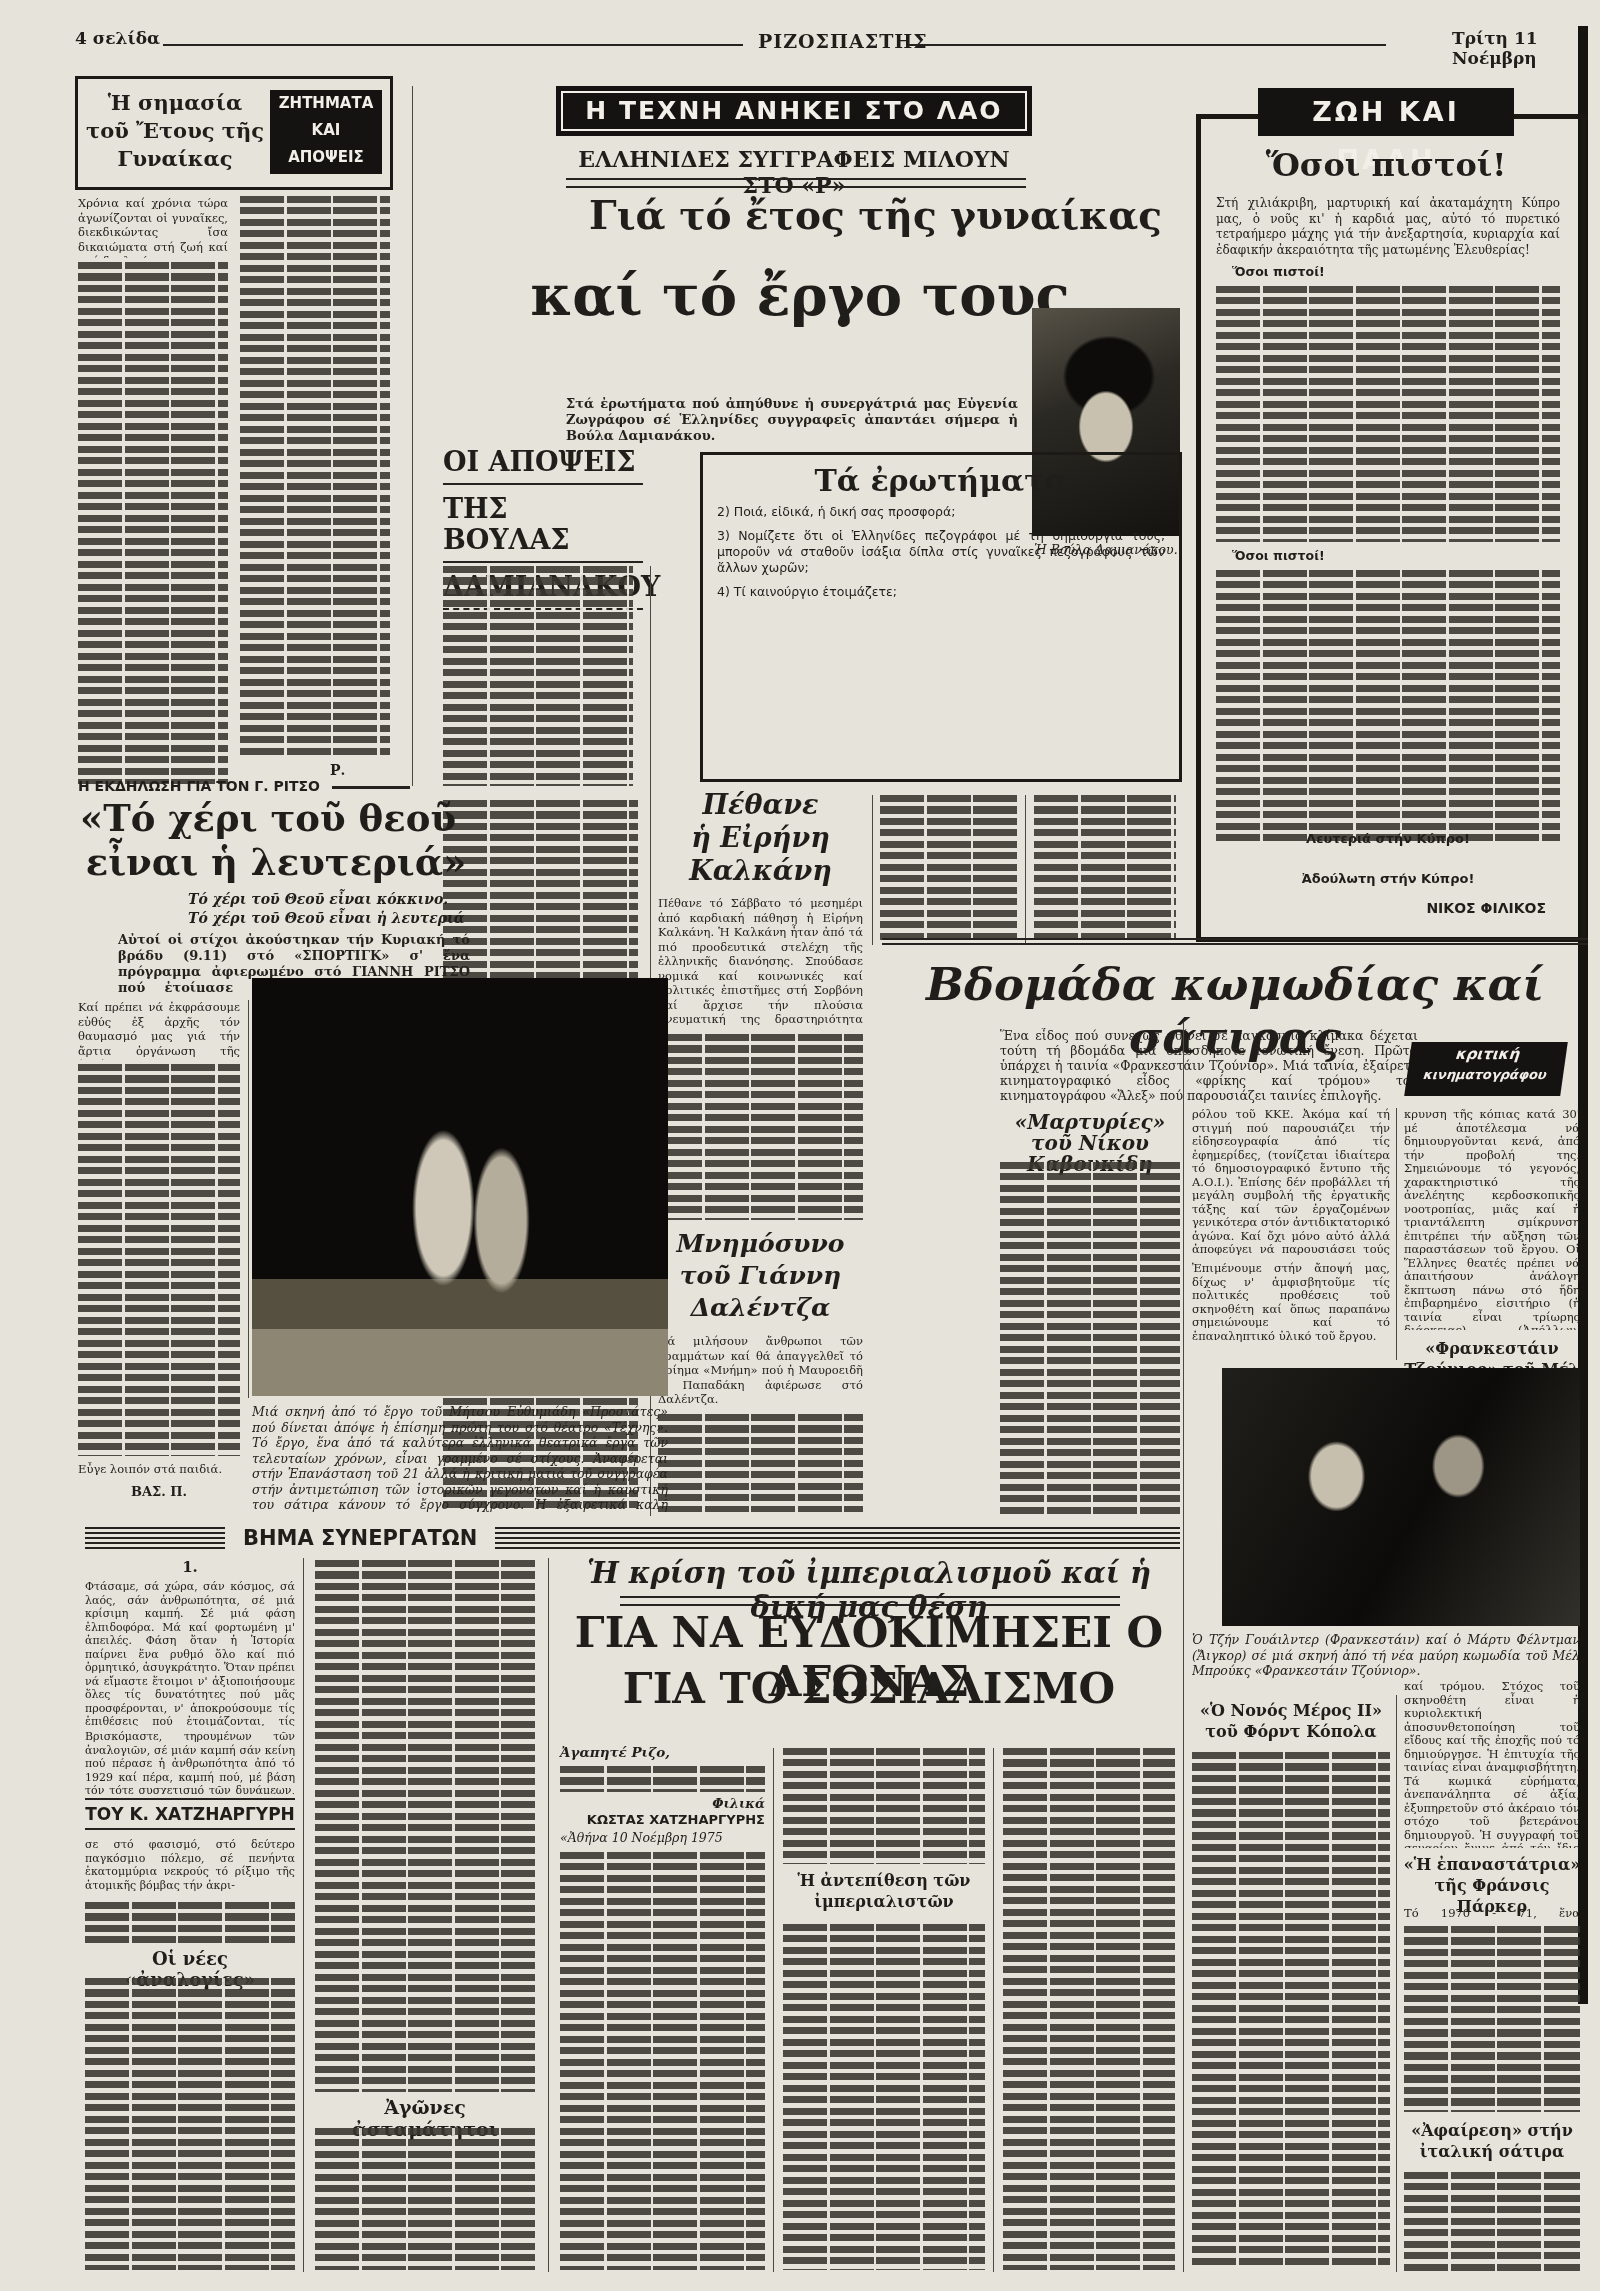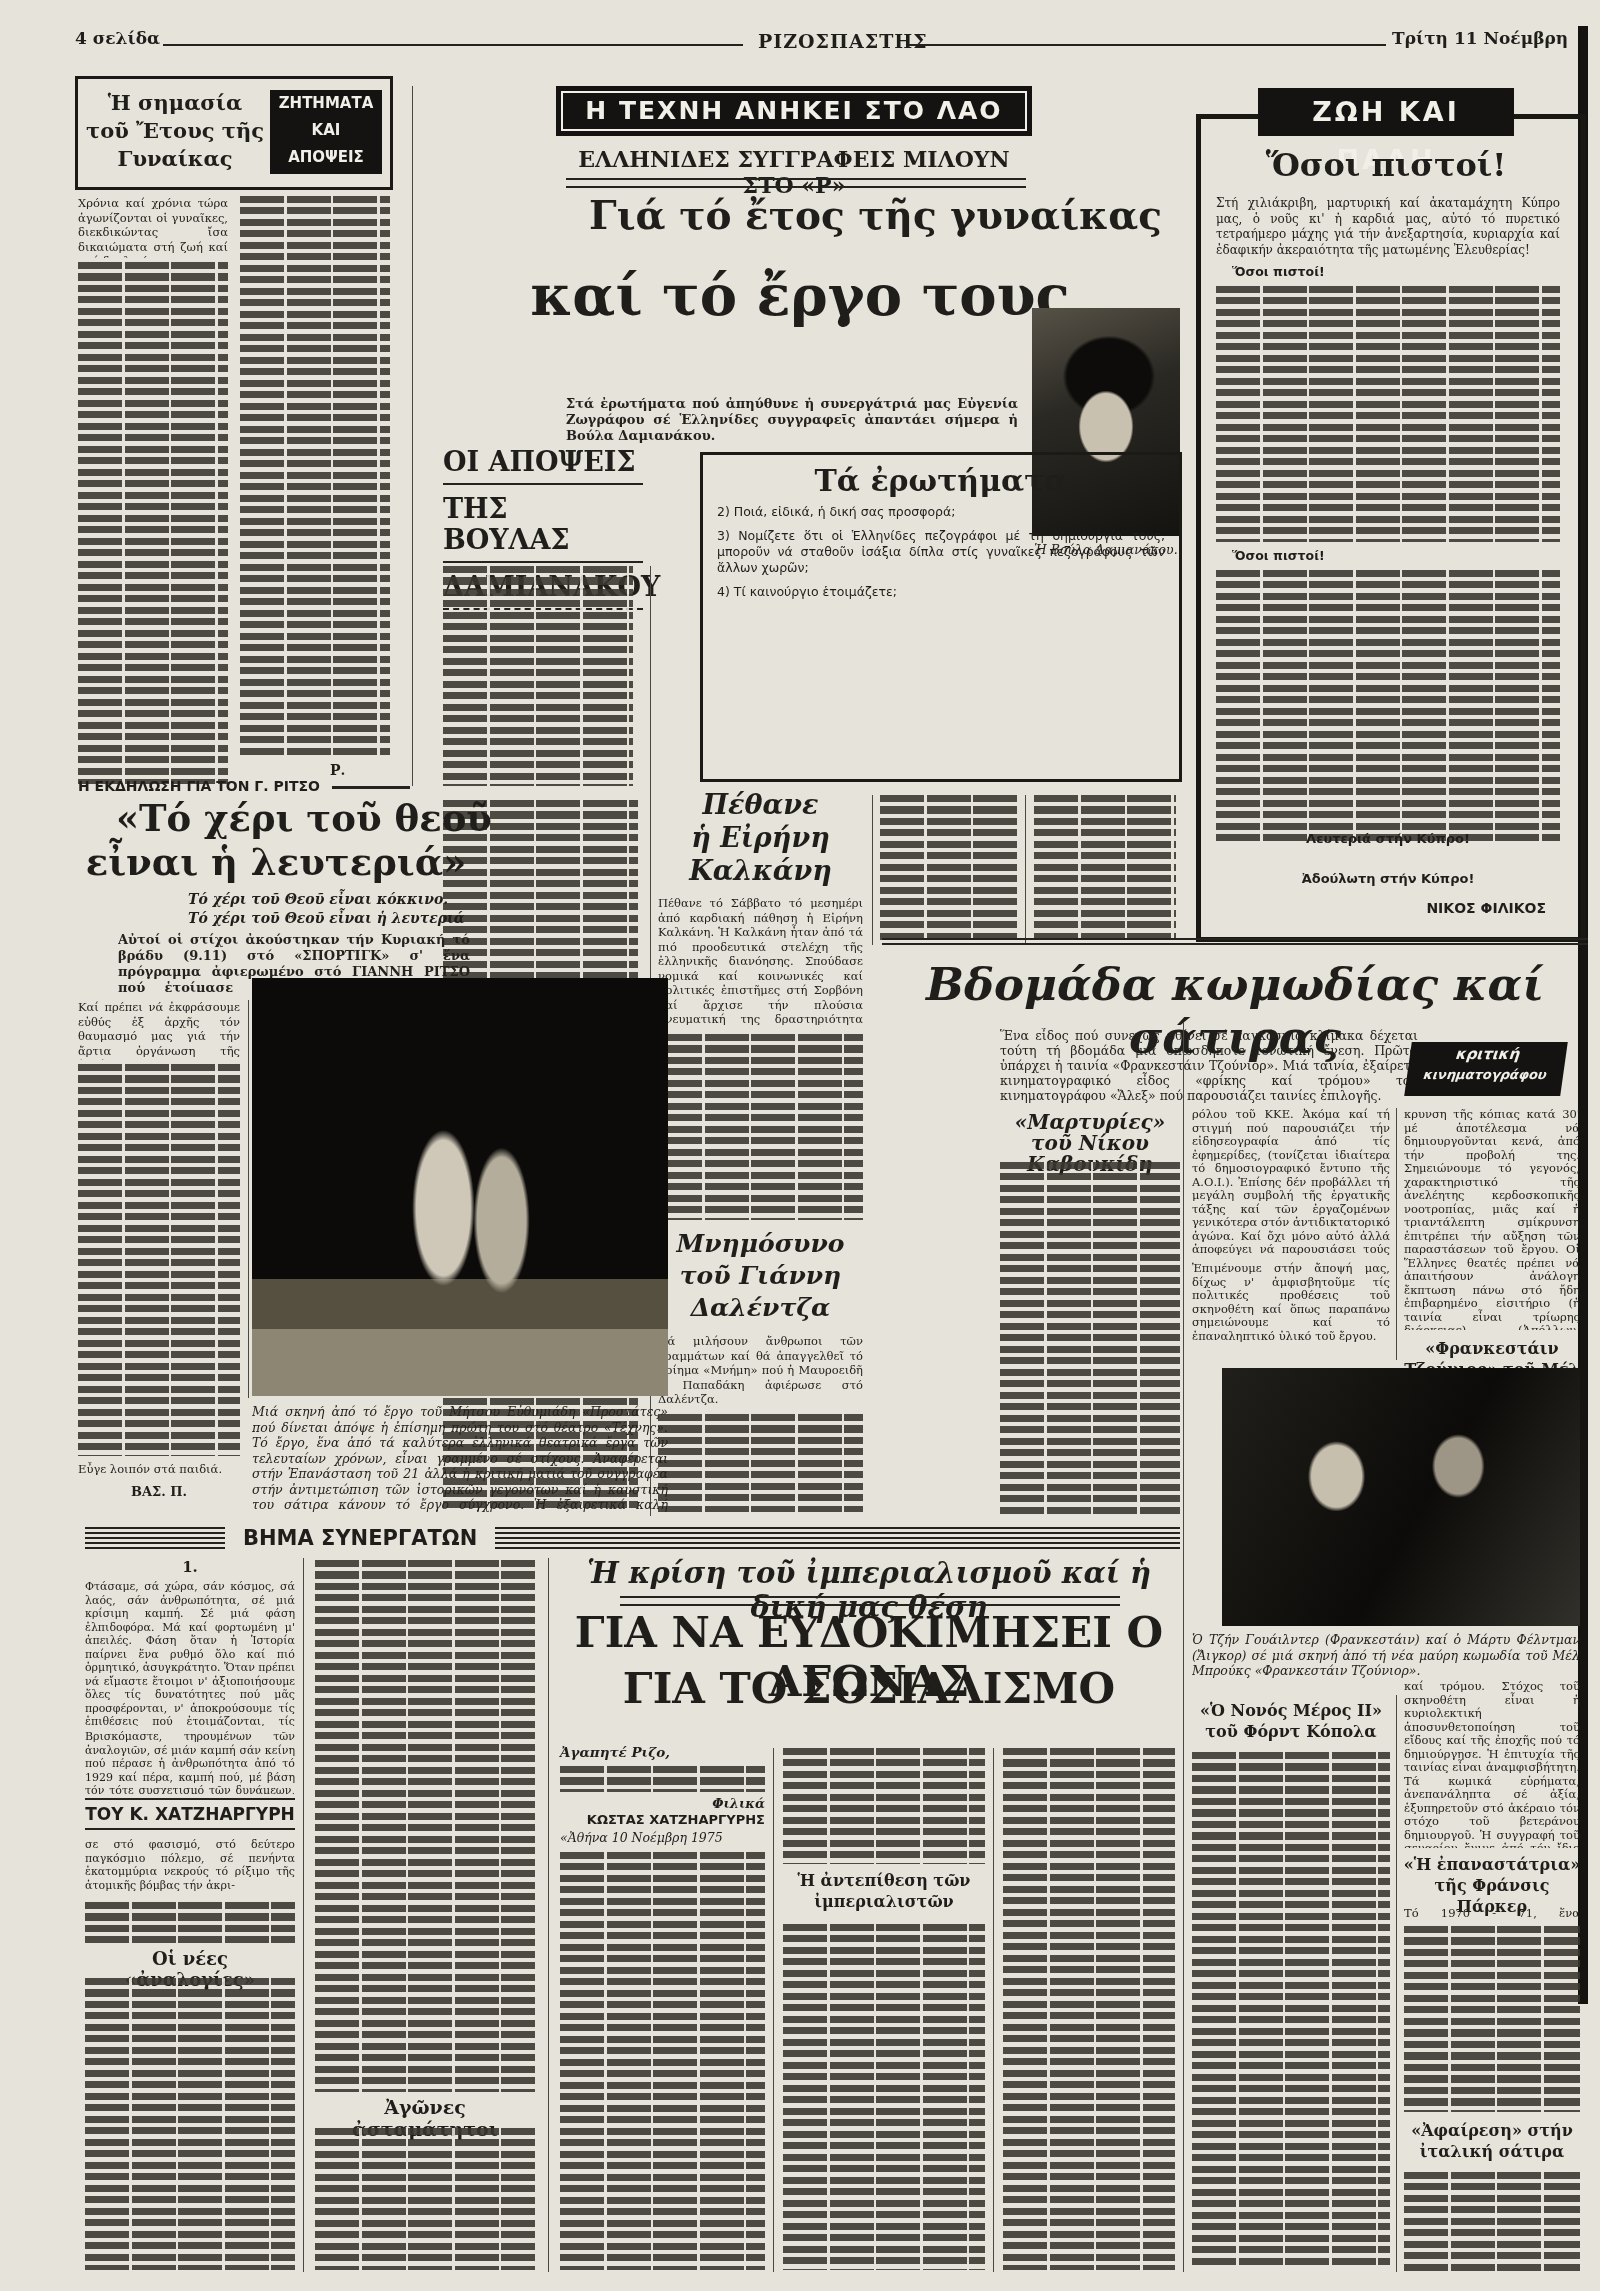--- a/index.html
+++ b/index.html
@@ -22,21 +22,21 @@
   .frame{border:5px solid #191813;}
   .stripebar{background:repeating-linear-gradient(to bottom,#24231f 0 2px,rgba(0,0,0,0) 2px 5px);}
 </style>
 </head>
 <body>
 
 <div class="abs" style="left:75px;top:28px;font:bold 17px 'DejaVu Serif',serif;">4 σελίδα</div>
 <div class="abs hrule" style="left:163px;top:44px;width:580px;"></div>
 <div class="abs" style="left:758px;top:30px;font:bold 19px 'DejaVu Serif',serif;letter-spacing:1px;">ΡΙΖΟΣΠΑΣΤΗΣ</div>
 <div class="abs hrule" style="left:908px;top:44px;width:478px;"></div>
-<div class="abs" style="left:1392px;top:28px;font:bold 17px 'DejaVu Serif',serif;">Τρίτη 11 Νοέμβρη</div>
+<div class="abs" style="left:1452px;top:28px;font:bold 17px 'DejaVu Serif',serif;">Τρίτη 11 Νοέμβρη</div>
 <div class="abs" style="left:1578px;top:26px;width:10px;height:1978px;background:#151411;"></div>
 
 <div class="abs" style="left:75px;top:76px;width:312px;height:108px;border:3px solid #1b1a17;">
   <div class="abs serif" style="left:8px;top:10px;width:178px;font-weight:bold;font-size:21px;line-height:28px;text-align:center;">Ἡ σημασία τοῦ Ἔτους τῆς Γυναίκας</div>
   <div class="abs blackbox" style="right:8px;top:11px;width:112px;height:84px;text-align:center;">
     <div style="font:bold 15px/27px 'DejaVu Sans',sans-serif;">ΖΗΤΗΜΑΤΑ</div>
     <div style="font:bold 15px/27px 'DejaVu Sans',sans-serif;">ΚΑΙ</div>
     <div style="font:bold 15px/27px 'DejaVu Sans',sans-serif;">ΑΠΟΨΕΙΣ</div>
   </div>
 </div>
@@ -105,21 +105,21 @@
 <div class="abs" style="left:1232px;top:264px;font:bold 12.5px 'DejaVu Sans',sans-serif;">Ὅσοι πιστοί!</div>
 <div class="abs gtx" style="left:1216px;top:286px;width:344px;height:256px;"></div>
 <div class="abs" style="left:1232px;top:548px;font:bold 12.5px 'DejaVu Sans',sans-serif;">Ὅσοι πιστοί!</div>
 <div class="abs gtx" style="left:1216px;top:570px;width:344px;height:276px;"></div>
 <div class="abs" style="left:1216px;top:830px;width:344px;text-align:center;font:bold 13px/17px 'DejaVu Sans',sans-serif;">Λευτεριά στήν Κύπρο!</div>
 <div class="abs" style="left:1216px;top:870px;width:344px;text-align:center;font:bold 13px/17px 'DejaVu Sans',sans-serif;">Ἀδούλωτη στήν Κύπρο!</div>
 <div class="abs" style="left:1216px;top:900px;width:330px;text-align:right;font:bold 14px 'DejaVu Sans',sans-serif;">ΝΙΚΟΣ ΦΙΛΙΚΟΣ</div>
 
 <div class="abs" style="left:78px;top:778px;font:bold 14px 'DejaVu Sans',sans-serif;">Η ΕΚΔΗΛΩΣΗ ΓΙΑ ΤΟΝ Γ. ΡΙΤΣΟ</div>
 <div class="abs hrule" style="left:332px;top:786px;width:78px;height:3px;"></div>
-<div class="abs serif" style="left:80px;top:796px;width:392px;text-align:right;font-weight:bold;font-size:37px;margin-left:20px;">«Τό χέρι τοῦ θεοῦ</div>
+<div class="abs serif" style="left:80px;top:796px;width:392px;text-align:left;font-weight:bold;font-size:37px;">«Τό χέρι τοῦ θεοῦ</div>
 <div class="abs serif" style="left:80px;top:840px;width:392px;text-align:center;font-weight:bold;font-size:37px;">εἶναι ἡ λευτεριά»</div>
 <div class="abs" style="left:188px;top:890px;font:italic bold 14px/19px 'DejaVu Serif',serif;">
   <div>Τό χέρι τοῦ Θεοῦ εἶναι κόκκινο.</div>
   <div>Τό χέρι τοῦ Θεοῦ εἶναι ἡ λευτεριά</div>
 </div>
 <div class="abs bt btb" style="left:118px;top:932px;width:352px;height:60px;font-size:13px;line-height:16px;">Αὐτοί οἱ στίχοι ἀκούστηκαν τήν Κυριακή τό βράδυ (9.11) στό «ΣΠΟΡΤΙΓΚ» σ' ἕνα πρόγραμμα ἀφιερωμένο στό ΓΙΑΝΝΗ ΡΙΤΣΟ πού ἑτοίμασε τό θεατρικό τμῆμα τοῦ Πανεπιστημίου Ἀθηνῶν.</div>
 <div class="abs bt" style="left:78px;top:1000px;width:162px;height:60px;">Καί πρέπει νά ἐκφράσουμε εὐθύς ἐξ ἀρχῆς τόν θαυμασμό μας γιά τήν ἄρτια ὀργάνωση τῆς ἐκδήλωσης.</div>
 <div class="abs gtx" style="left:78px;top:1064px;width:162px;height:392px;"></div>
 <div class="abs bt" style="left:78px;top:1462px;width:162px;height:18px;">Εὖγε λοιπόν στά παιδιά.</div>
 <div class="abs" style="left:78px;top:1484px;width:162px;text-align:center;font:bold 13px 'DejaVu Serif',serif;">ΒΑΣ. Π.</div>

